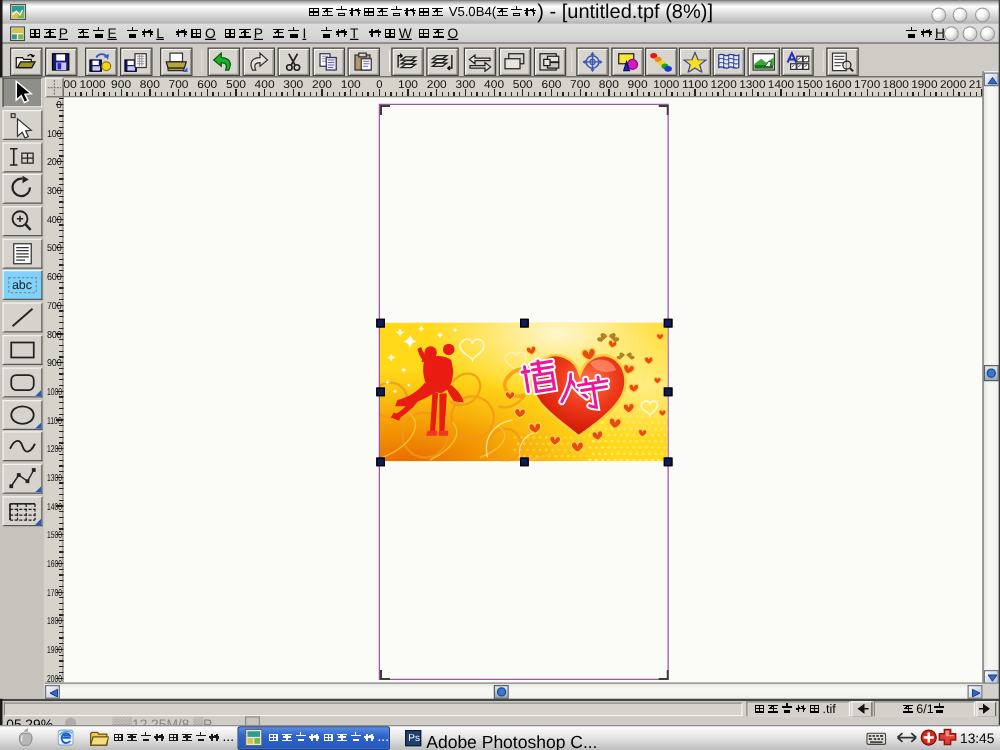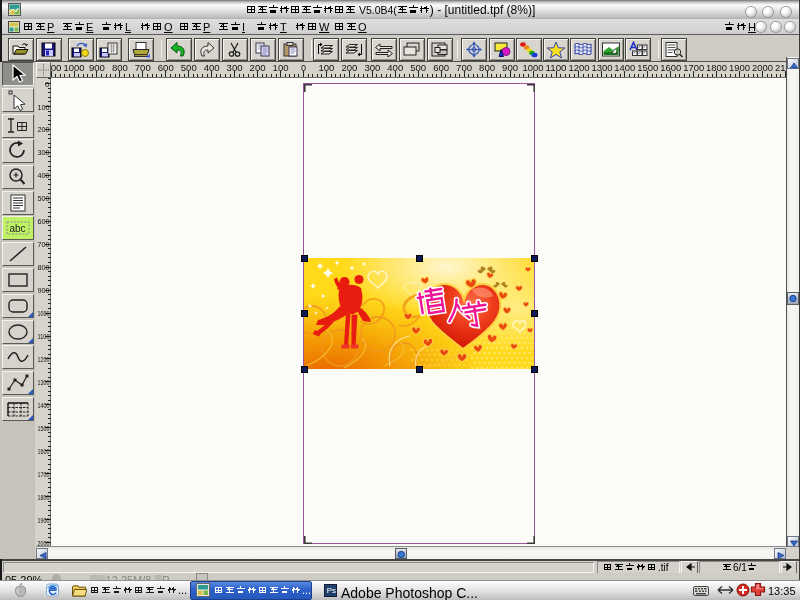--- a/index.html
+++ b/index.html
@@ -26,21 +26,21 @@
         <path transform="translate(44,0)" d="M1.5,2.5 h7 v6 h-7 z M1.5,5.5 h7 M5.0,2.5 v6"></path>
         <path transform="translate(55,0)" d="M0.5,2.5 h9 M1.5,5.0 h7 M0.5,8.5 h9 M5.0,2.5 v6 M2,6 l3,-3"></path>
         <path transform="translate(66,0)" d="M0.5,3.5 h9 M2.5,6.5 h5 v2 h-5 z M2.5,7.0 h5 M5.0,0.5 v3"></path>
         <path transform="translate(77,0)" d="M2.5,2 v6.5 M7.5,2 v6.5 M0.5,4.5 h9 M1,7 l2.5,-2.5 M9,7 l-2.5,-2.5 M5.0,3.5 h2"></path>
         <path transform="translate(88,0)" d="M1.5,2.5 h7 v6 h-7 z M1.5,5.5 h7 M5.0,2.5 v6"></path>
         <path transform="translate(99,0)" d="M0.5,2.5 h9 M1.5,5.0 h7 M0.5,8.5 h9 M5.0,2.5 v6 M2,6 l3,-3"></path>
       </svg><span style="font-size:10.5px;vertical-align:top;line-height:12px"> V5.0B4(</span><svg width="33" height="12" viewBox="0 0 33 12" style="vertical-align:top" fill="none" stroke="#000" stroke-width="1.0" shape-rendering="crispEdges">
         <path transform="translate(0,0)" d="M0.5,2.5 h9 M1.5,5.0 h7 M0.5,8.5 h9 M5.0,2.5 v6 M2,6 l3,-3"></path>
         <path transform="translate(11,0)" d="M0.5,3.5 h9 M2.5,6.5 h5 v2 h-5 z M2.5,7.0 h5 M5.0,0.5 v3"></path>
         <path transform="translate(22,0)" d="M2.5,2 v6.5 M7.5,2 v6.5 M0.5,4.5 h9 M1,7 l2.5,-2.5 M9,7 l-2.5,-2.5 M5.0,3.5 h2"></path>
-      </svg><span style="font-size:12px;vertical-align:top;line-height:12px">) - [untitled.tpf (8%)]</span></div>
+      </svg><span style="font-size:16px;vertical-align:top;line-height:12px">) - [untitled.tpf (8%)]</span></div>
 <div class="ball" style="left:746px;top:6.5px"></div>
 <div class="ball" style="left:763px;top:6.5px"></div>
 <div class="ball" style="left:780.5px;top:6.5px"></div>
 <div style="position:absolute;left:0px;top:19px;width:800px;height:16px;background:linear-gradient(#dedede,#d2d2d2 80%,#c8c8c8)"></div>
 <div style="position:absolute;left:0px;top:34px;width:800px;height:1px;background:#5e5e5e"></div>
 <svg style="position:absolute;left:8px;top:21px" width="12" height="12">
       <rect x="0.5" y="0.5" width="11" height="11" fill="#f0eee8" stroke="#444"></rect>
       <rect x="1.5" y="1.5" width="9" height="4" fill="#d8c34a"></rect>
       <rect x="1.5" y="6.5" width="4" height="4" fill="#2e9c8e"></rect>
       <rect x="6.5" y="6.5" width="4" height="4" fill="#7ab648"></rect>
@@ -762,21 +762,21 @@
       <path d="M1,5 H16 M1,5 L5,1.5 M1,5 L5,8.5 M16,5 L12,1.5 M16,5 L12,8.5" stroke="#333" stroke-width="1.4" fill="none"></path>
     </svg>
 <svg style="position:absolute;left:736px;top:583px" width="14" height="14" viewBox="0 0 14 14">
       <circle cx="7" cy="7" r="6" fill="#d82820" stroke="#801008"></circle>
       <path d="M7,3 V11 M3,7 H11" stroke="#fff" stroke-width="2"></path>
     </svg>
 <svg style="position:absolute;left:750px;top:582px" width="16" height="15" viewBox="0 0 16 15">
       <path d="M5.5,1.5 H10.5 V5 H14.5 V10 H10.5 V13.5 H5.5 V10 H1.5 V5 H5.5 Z" fill="#e04038" stroke="#901812" stroke-width="1.2"></path>
       <path d="M6.5,2.5 H9 V6 H13 V7 H6.5 Z" fill="#f8a0a0" opacity="0.8"></path>
     </svg>
-<div style="position:absolute;left:768px;top:585px;font-size:11px">13:35</div>
+<div style="position:absolute;left:768px;top:585px;font-size:11px">13:45</div>
 <div style="position:absolute;left:0px;top:0px;width:1.5px;height:579.5px;background:#1a1a1a"></div>
 <div style="position:absolute;left:798.8px;top:0px;width:1.2px;height:579.5px;background:#3a3a38"></div>
 <div style="position:absolute;left:0px;top:62px;width:35px;height:497px;background:#c6c3bc"></div>
 <div style="position:absolute;left:2px;top:62px;width:32px;height:24px;background:#8e8e8a;border-top:1px solid #55554f;border-left:1px solid #55554f;border-bottom:1px solid #f0efe9;border-right:1px solid #f0efe9"><svg width="30" height="22" viewBox="0 0 30 22">
         <path d="M10,2 L10,17 L14,13.5 L16.5,19 L19.5,17.5 L17,12.5 L22,12 Z" fill="#000" stroke="#fff" stroke-width="1.2"></path>
       </svg></div>
 <div style="position:absolute;left:2px;top:88px;width:32px;height:24px;background:#d6d3cc;border-top:1px solid #f2f1eb;border-left:1px solid #f2f1eb;border-bottom:1px solid #5a5a54;border-right:1px solid #5a5a54"><svg width="30" height="22" viewBox="0 0 30 22">
         <rect x="6" y="2" width="3" height="3" fill="none" stroke="#333"></rect>
         <path d="M11,6 L11,20 L14.8,16.8 L17,21.5 L19.6,20.2 L17.5,15.7 L22,15.2 Z" fill="#fff" stroke="#333"></path>
       </svg></div>
@@ -792,21 +792,21 @@
       </svg></div>
 <div style="position:absolute;left:2px;top:165px;width:32px;height:24px;background:#d6d3cc;border-top:1px solid #f2f1eb;border-left:1px solid #f2f1eb;border-bottom:1px solid #5a5a54;border-right:1px solid #5a5a54"><svg width="30" height="22" viewBox="0 0 30 22">
         <circle cx="13" cy="9" r="6" fill="none" stroke="#222" stroke-width="1.5"></circle>
         <path d="M13,6.5 V11.5 M10.5,9 H15.5" stroke="#222" stroke-width="1.2"></path>
         <path d="M17.5,13.5 L21.5,18" stroke="#222" stroke-width="2"></path>
       </svg></div>
 <div style="position:absolute;left:2px;top:191px;width:32px;height:24px;background:#d6d3cc;border-top:1px solid #f2f1eb;border-left:1px solid #f2f1eb;border-bottom:1px solid #5a5a54;border-right:1px solid #5a5a54"><svg width="30" height="22" viewBox="0 0 30 22">
         <rect x="8" y="3" width="14" height="16" fill="#fff" stroke="#333"></rect>
         <path d="M10,6 h10 M10,8.5 h10 M10,11 h10 M10,13.5 h10 M10,16 h7" stroke="#333" stroke-width="1"></path>
       </svg></div>
-<div style="position:absolute;left:2px;top:216px;width:32px;height:24px;background:#bef264;border-top:1px solid #f2f1eb;border-left:1px solid #f2f1eb;border-bottom:1px solid #5a5a54;border-right:1px solid #5a5a54"><svg width="30" height="22" viewBox="0 0 30 22">
+<div style="position:absolute;left:2px;top:216px;width:32px;height:24px;background:#7dd3fc;border-top:1px solid #f2f1eb;border-left:1px solid #f2f1eb;border-bottom:1px solid #5a5a54;border-right:1px solid #5a5a54"><svg width="30" height="22" viewBox="0 0 30 22">
         <rect x="4" y="5" width="22" height="12" fill="none" stroke="#888" stroke-dasharray="2,1.5"></rect>
         <text x="6.5" y="14.5" font-size="10" font-family="Liberation Sans" fill="#222">abc</text>
       </svg></div>
 <div style="position:absolute;left:2px;top:242px;width:32px;height:24px;background:#d6d3cc;border-top:1px solid #f2f1eb;border-left:1px solid #f2f1eb;border-bottom:1px solid #5a5a54;border-right:1px solid #5a5a54"><svg width="30" height="22" viewBox="0 0 30 22">
         <path d="M7,18 L23,4" stroke="#222" stroke-width="1.5"></path>
       </svg></div>
 <div style="position:absolute;left:2px;top:268px;width:32px;height:24px;background:#d6d3cc;border-top:1px solid #f2f1eb;border-left:1px solid #f2f1eb;border-bottom:1px solid #5a5a54;border-right:1px solid #5a5a54"><svg width="30" height="22" viewBox="0 0 30 22">
         <rect x="6" y="5" width="18" height="12" fill="none" stroke="#222" stroke-width="1.4"></rect>
       </svg></div>
 <div style="position:absolute;left:2px;top:294px;width:32px;height:24px;background:#d6d3cc;border-top:1px solid #f2f1eb;border-left:1px solid #f2f1eb;border-bottom:1px solid #5a5a54;border-right:1px solid #5a5a54"><svg width="30" height="22" viewBox="0 0 30 22">

